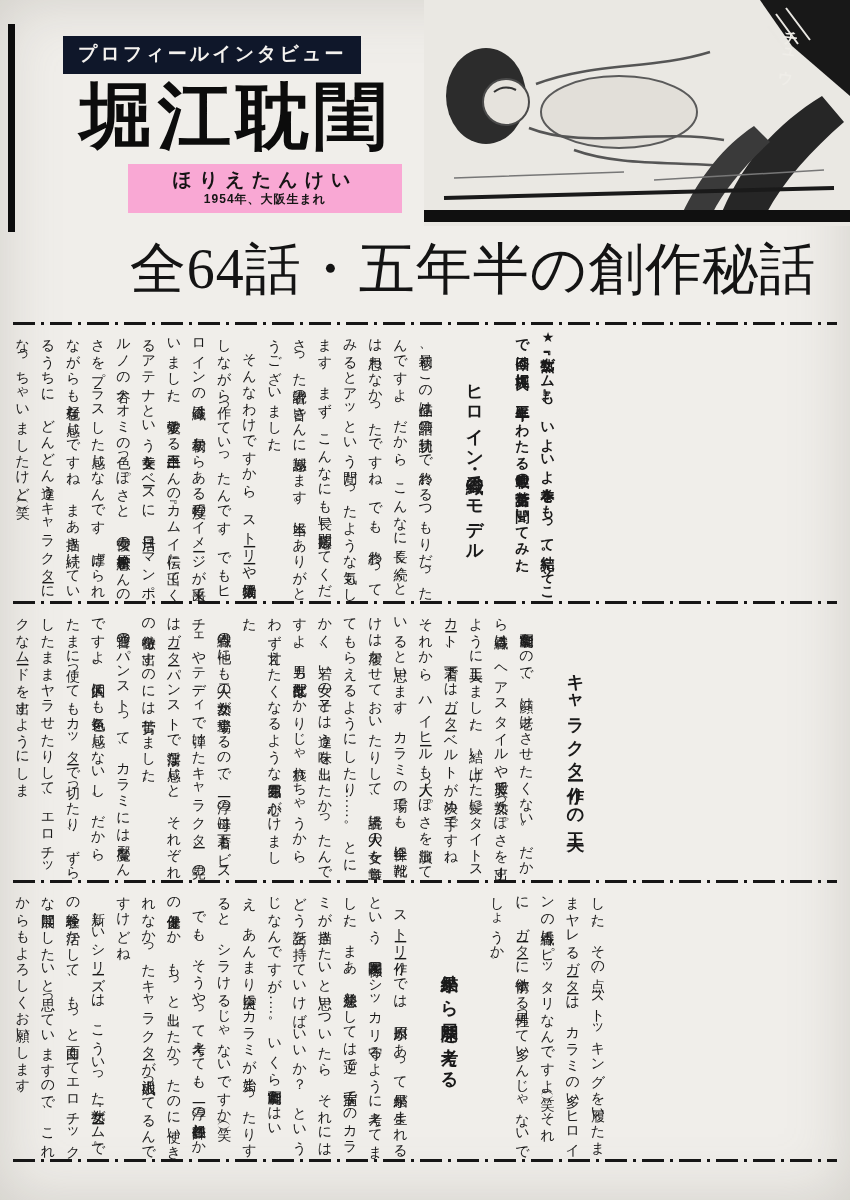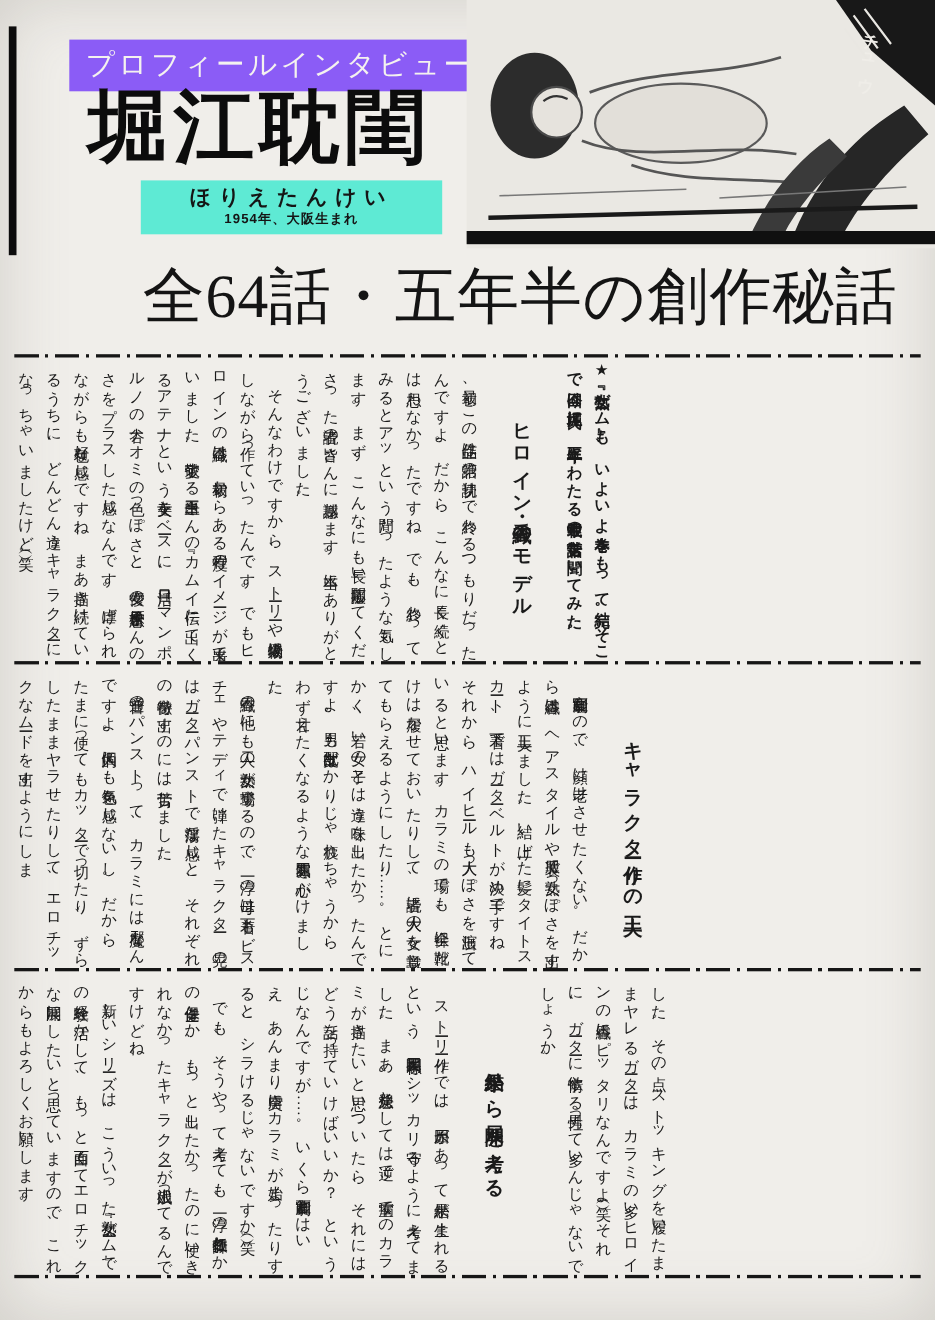--- a/index.html
+++ b/index.html
@@ -2,25 +2,25 @@
 <html><head>
 <meta charset="utf-8">
 <style>
   html,body{margin:0;padding:0;}
   body{width:850px;height:1200px;background:#e8e6e2;font-family:"Liberation Sans","DejaVu Sans",sans-serif;}
   .page{position:relative;width:850px;height:1200px;background:#f0eeea;overflow:hidden;
         box-shadow:inset 0 0 60px rgba(120,115,105,.25);}
   
   .header{position:relative;height:322px;}
   .left-rule{position:absolute;left:8px;top:24px;width:7px;height:208px;background:#0c0c0c;}
-  .kicker{position:absolute;left:63px;top:36px;background:#8b5cf6;color:#f4f2ef;
-          font-weight:normal;font-size:26px;letter-spacing:3px;padding:5px 15px 7px;white-space:nowrap;}
+  .kicker{position:absolute;left:63px;top:36px;background:#0f172a;color:#f4f2ef;
+          font-weight:bold;font-size:19px;letter-spacing:3px;padding:5px 15px 7px;white-space:nowrap;}
   .artist{position:absolute;left:80px;top:76px;margin:0;font-size:73px;font-weight:bold;
           letter-spacing:5px;color:#0c0c0c;line-height:1.1;white-space:nowrap;text-align:center;}
-  .profile-box{position:absolute;left:128px;top:164px;width:266px;background:#5eead4;color:#151515;
+  .profile-box{position:absolute;left:128px;top:164px;width:266px;background:#f9a8d4;color:#151515;
           text-align:center;font-weight:bold;padding:4px 4px 6px;line-height:1.25;}
   .profile-line1{font-size:19px;letter-spacing:7px;}
   .profile-line2,.profile-line3{font-size:12px;letter-spacing:1px;}
   .headline{position:absolute;left:0;top:232px;width:100%;margin:0;text-align:center;
           font-family:"Liberation Serif","DejaVu Serif",serif;font-weight:normal;
           font-size:56px;color:#141414;letter-spacing:1px;white-space:nowrap;padding-left:48px;}
   
   .illust{position:absolute;right:0;top:0;width:426px;height:226px;margin:0;}
   .illust svg{display:block;width:100%;height:100%;}
   .sfx{position:absolute;top:20px;right:52px;writing-mode:vertical-rl;font-size:15px;font-weight:bold;

